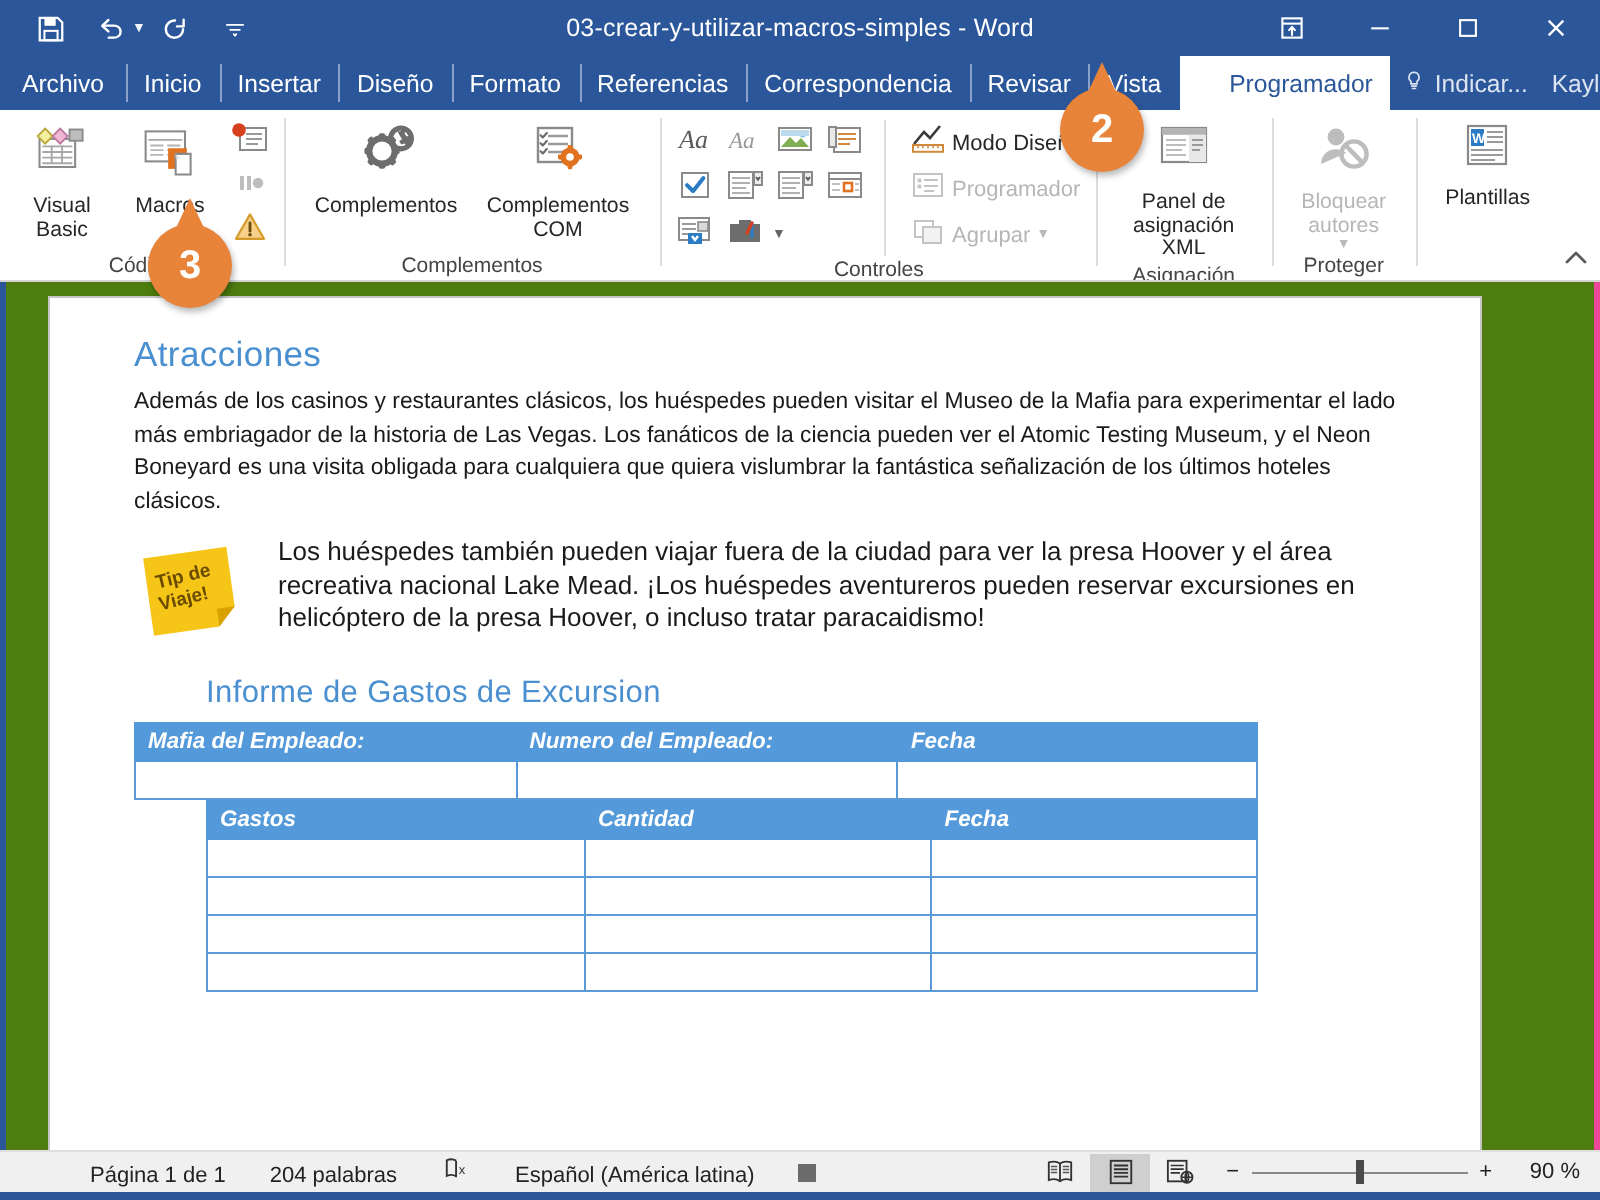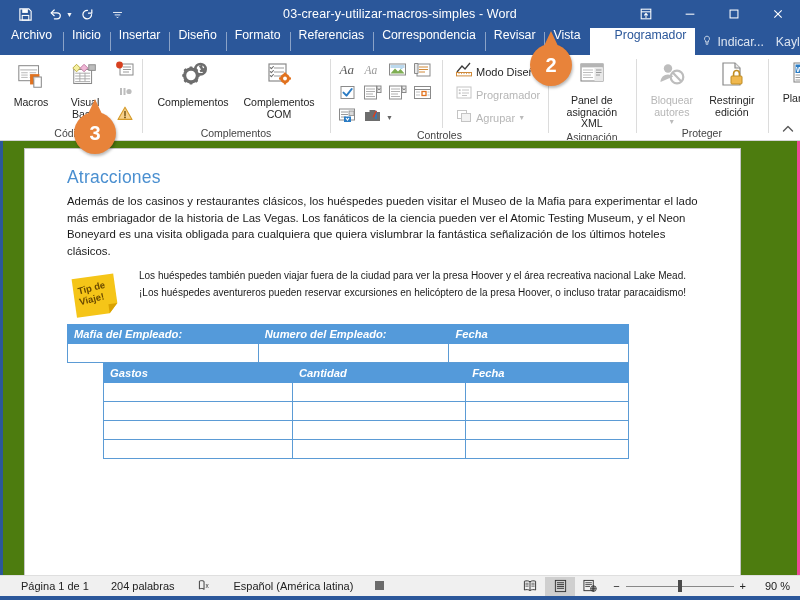--- a/index.html
+++ b/index.html
@@ -30,21 +30,21 @@
   .winbtns{ margin-left:auto; display:flex; align-items:center; height:28px; }
   .winbtn{ width:44px; height:28px; display:flex; align-items:center; justify-content:center; color:#fff; }
   .winbtn.close{ }
 
   
   .tabstrip{
     height:27px; background:#2b579a; display:flex; align-items:stretch;
     position:relative;
   }
   .tab{
-    display:flex; padding:0 9px;
+    display:flex; align-items:center; padding:0 9px;
     font-size:12.3px; color:#ffffff; position:relative; white-space:nowrap;
   }
   .tab + .tab::before{
     content:""; position:absolute; left:0; top:4px; bottom:4px; width:1px;
     background:rgba(255,255,255,.45);
   }
   .tab.active{
     background:#ffffff; color:#2b579a; font-weight:400;padding-left:25px;
   }
   .tab.active::before{ display:none; }
@@ -110,42 +110,42 @@
   }
   h2.doc-h2{
     font-size:15.5px; font-weight:400; color:#4a8fd0; letter-spacing:.2px;
     margin:13px 0 5px 36px;
   }
   p.doc-p{
     font-size:11.4px; color:#1a1a1a; line-height:16.5px; margin-bottom:3px;
   }
   .tipwrap{ display:flex; gap:10px; margin-top:9px; }
   .tipnote{ flex:0 0 62px; padding-top:2px;}
-  .tipwrap p{ font-size:10px; color:#1a1a1a; line-height:16.5px; }
+  .tipwrap p{ font-size:13px; color:#1a1a1a; line-height:16.5px; }
   table.doctbl{
     border-collapse:collapse; width:560px; margin-left:0px; table-layout:fixed;
   }
   table.doctbl.t1{ margin-left:0; width:562px;}
   table.doctbl.t2{ margin-left:36px; width:526px;}
   table.doctbl th{
     background:#549ada; color:#ffffff; font-size:11.2px; font-style:italic;
     font-weight:bold; text-align:left; padding:3px 6px; height:18px;
     border:1px solid #549ada;
   }
   table.doctbl td{
     border:1px solid #5b9bd5; height:19px; background:#fff;
   }
   .doc-p.q{ margin-top:12px; margin-left:0px; }
 
   
   .statusbar{
     height:21px; background:#f0f0f0; display:flex; align-items:center;
     font-size:11px; color:#222; border-top:1px solid #dfdfdf;
   }
-  .sb-left{ display:flex; align-items:center; gap:0; padding-left:10px; }
+  .sb-left{ display:flex; align-items:flex-end; gap:0; padding-left:10px;margin-left:24px; }
   .sb-item{ padding:0 11px; white-space:nowrap; }
   .sb-right{ margin-left:auto; display:flex; align-items:center; padding-right:10px; gap:0; }
   .viewbtn{ width:30px; height:19px; display:flex; align-items:center; justify-content:center; }
   .viewbtn.sel{ background:#cfcfcf; }
   .zoomctl{ display:flex; align-items:center; gap:6px; padding-left:8px; }
   .zoomtrack{ position:relative; width:108px; height:12px; display:flex; align-items:center; }
   .zoomtrack .line{ position:absolute; left:0; right:0; height:1px; background:#888; }
   .zoomtrack .thumb{ position:absolute; left:50%; margin-left:-2px; width:4px; height:12px; background:#4a4a4a; }
   .zoomtrack .tick{ position:absolute; left:50%; margin-left:-0.5px; width:1px; height:7px; background:#888;}
   .zoomlbl{ width:38px; text-align:right; }
@@ -270,46 +270,46 @@
     <div class="user">
         <span>Kayl...</span>
       </div>
 
   </div>
 
   <div class="ribbon">
 
     <div class="rgroup">
       <div class="rgroup-body">
+        <div class="bigbtn">
+          <span class="icn">
+            <svg width="32" height="30" viewBox="0 0 34 32">
+              <rect x="5" y="9" width="19" height="15" fill="#fff" stroke="#8a8a8a" stroke-width="1.1"></rect>
+              <path d="M6.5 13h16M6.5 16h16M6.5 19h16M6.5 22h16" stroke="#a8a8a8" stroke-width="1"></path>
+              <path d="M11.5 12.5V22M17 12.5V22" stroke="#a8a8a8" stroke-width="1"></path>
+              <rect x="21" y="4" width="7" height="6" fill="#bdbdbd" stroke="#8a8a8a" stroke-width="1"></rect>
+              <path d="M4 7.5l4-4 4 4-4 4z" fill="#f5f0a0" stroke="#b9a93c" stroke-width="1"></path>
+              <path d="M12 7.5l4-4 4 4-4 4z" fill="#f0b7d6" stroke="#bd79a0" stroke-width="1"></path>
+            </svg>
+          </span>
+          <span class="lbl">Visual Basic</span>
+        </div>
         <div class="bigbtn">
           <span class="icn">
             <svg width="32" height="30" viewBox="0 0 34 32">
               <rect x="4" y="5" width="21" height="16" fill="#fff" stroke="#8a8a8a" stroke-width="1.1"></rect>
               <path d="M5.5 9.5h18" stroke="#a8a8a8" stroke-width="1"></path>
               <path d="M6.5 12.5h7M6.5 15h7M6.5 17.5h7" stroke="#b5b5b5" stroke-width="1"></path>
               <path d="M15.5 12.5h7M15.5 15h7M15.5 17.5h7" stroke="#b5b5b5" stroke-width="1"></path>
               <path d="M16 14h10v11H16z" fill="#e1721f"></path>
               <path d="M20 17h8v11h-8z" fill="#fff" stroke="#8a8a8a" stroke-width="1.1"></path>
               <path d="M20 17l2.5 2.5H20z" fill="#d9d9d9"></path>
             </svg>
           </span>
           <span class="lbl">Macros</span>
-        </div>
-        <div class="bigbtn">
-          <span class="icn">
-            <svg width="32" height="30" viewBox="0 0 34 32">
-              <rect x="5" y="9" width="19" height="15" fill="#fff" stroke="#8a8a8a" stroke-width="1.1"></rect>
-              <path d="M6.5 13h16M6.5 16h16M6.5 19h16M6.5 22h16" stroke="#a8a8a8" stroke-width="1"></path>
-              <path d="M11.5 12.5V22M17 12.5V22" stroke="#a8a8a8" stroke-width="1"></path>
-              <rect x="21" y="4" width="7" height="6" fill="#bdbdbd" stroke="#8a8a8a" stroke-width="1"></rect>
-              <path d="M4 7.5l4-4 4 4-4 4z" fill="#f5f0a0" stroke="#b9a93c" stroke-width="1"></path>
-              <path d="M12 7.5l4-4 4 4-4 4z" fill="#f0b7d6" stroke="#bd79a0" stroke-width="1"></path>
-            </svg>
-          </span>
-          <span class="lbl">Visual Basic</span>
         </div>
         <div class="smallcol">
           <div class="smallbtn">
             <span class="icn">
               <svg width="20" height="17" viewBox="0 0 20 17">
                 <rect x="5" y="3" width="13" height="11" fill="#fff" stroke="#8a8a8a" stroke-width="1"></rect>
                 <path d="M8 6h8M8 8.5h8M8 11h6" stroke="#9a9a9a" stroke-width="1"></path>
                 <circle cx="4.5" cy="4" r="3.4" fill="#d7401f"></circle>
               </svg>
             </span>
@@ -551,31 +551,20 @@
             <svg width="32" height="28" viewBox="0 0 32 28">
               <circle cx="12" cy="7.5" r="4.2" fill="#bdbdbd"></circle>
               <path d="M4.5 21c0-4.4 3.4-7.4 7.5-7.4 2 0 3.8.7 5.2 1.9" fill="#bdbdbd"></path>
               <circle cx="21" cy="16" r="6.3" fill="none" stroke="#bdbdbd" stroke-width="2.2"></circle>
               <path d="M16.9 11.8l8.2 8.4" stroke="#bdbdbd" stroke-width="2.2"></path>
             </svg>
           </span>
           <span class="lbl">Bloquear autores</span>
           <span class="caret disabled" style="margin-top:-2px;">▼</span>
         </div>
-        <div class="bigbtn" style="width:56px;">
-          <span class="icn">
-            <svg width="28" height="28" viewBox="0 0 28 28">
-              <path d="M5 2h12l5 5v17H5z" fill="#fff" stroke="#8a8a8a" stroke-width="1.2"></path>
-              <path d="M17 2v5h5" fill="#e8e8e8" stroke="#8a8a8a" stroke-width="1.2"></path>
-              <rect x="13" y="15" width="11" height="8" rx="1" fill="#f0b84e" stroke="#c08c20" stroke-width="1"></rect>
-              <path d="M15.6 15v-2.6a2.9 2.9 0 0 1 5.8 0V15" fill="none" stroke="#c08c20" stroke-width="1.6"></path>
-            </svg>
-          </span>
-          <span class="lbl">Restringir edición</span>
-        </div>
       </div>
       <div class="rgroup-label">Proteger</div>
     </div>
 
     <div class="rgroup" style="padding-left:8px;padding-right:14px;">
       <div class="rgroup-body">
         <div class="bigbtn" style="width:56px;">
           <span class="icn">
             <svg width="28" height="26" viewBox="0 0 28 26">
               <rect x="4" y="2" width="19" height="19" fill="#fff" stroke="#8a8a8a" stroke-width="1.1"></rect>
@@ -611,20 +600,21 @@
               <path d="M7 6h42v30l-9 9H7z" fill="#f5c518"></path>
               <path d="M40 45v-9h9z" fill="#d9a200"></path>
               <text x="12" y="22" font-family="Liberation Sans, sans-serif" font-size="9.5" font-weight="bold" fill="#6b4b00" transform="rotate(-6 12 22)">Tip de</text>
               <text x="12" y="33" font-family="Liberation Sans, sans-serif" font-size="9.5" font-weight="bold" fill="#6b4b00" transform="rotate(-6 12 33)">Viaje!</text>
             </g>
           </svg>
         </div>
         <p>Los huéspedes también pueden viajar fuera de la ciudad para ver la presa Hoover y el área recreativa nacional Lake Mead. ¡Los huéspedes aventureros pueden reservar excursiones en helicóptero de la presa Hoover, o incluso tratar paracaidismo!</p>
       </div>
 
+      <h2 class="doc-h2">Informe de Gastos de Excursion</h2>
 
       <table class="doctbl t1">
         <tbody>
             <tr>
           <th style="width:34%">Mafia del Empleado:</th>
           <th style="width:34%">Numero del Empleado:</th>
           <th style="width:32%">Fecha</th>
         </tr>
         <tr>
           <td></td>

